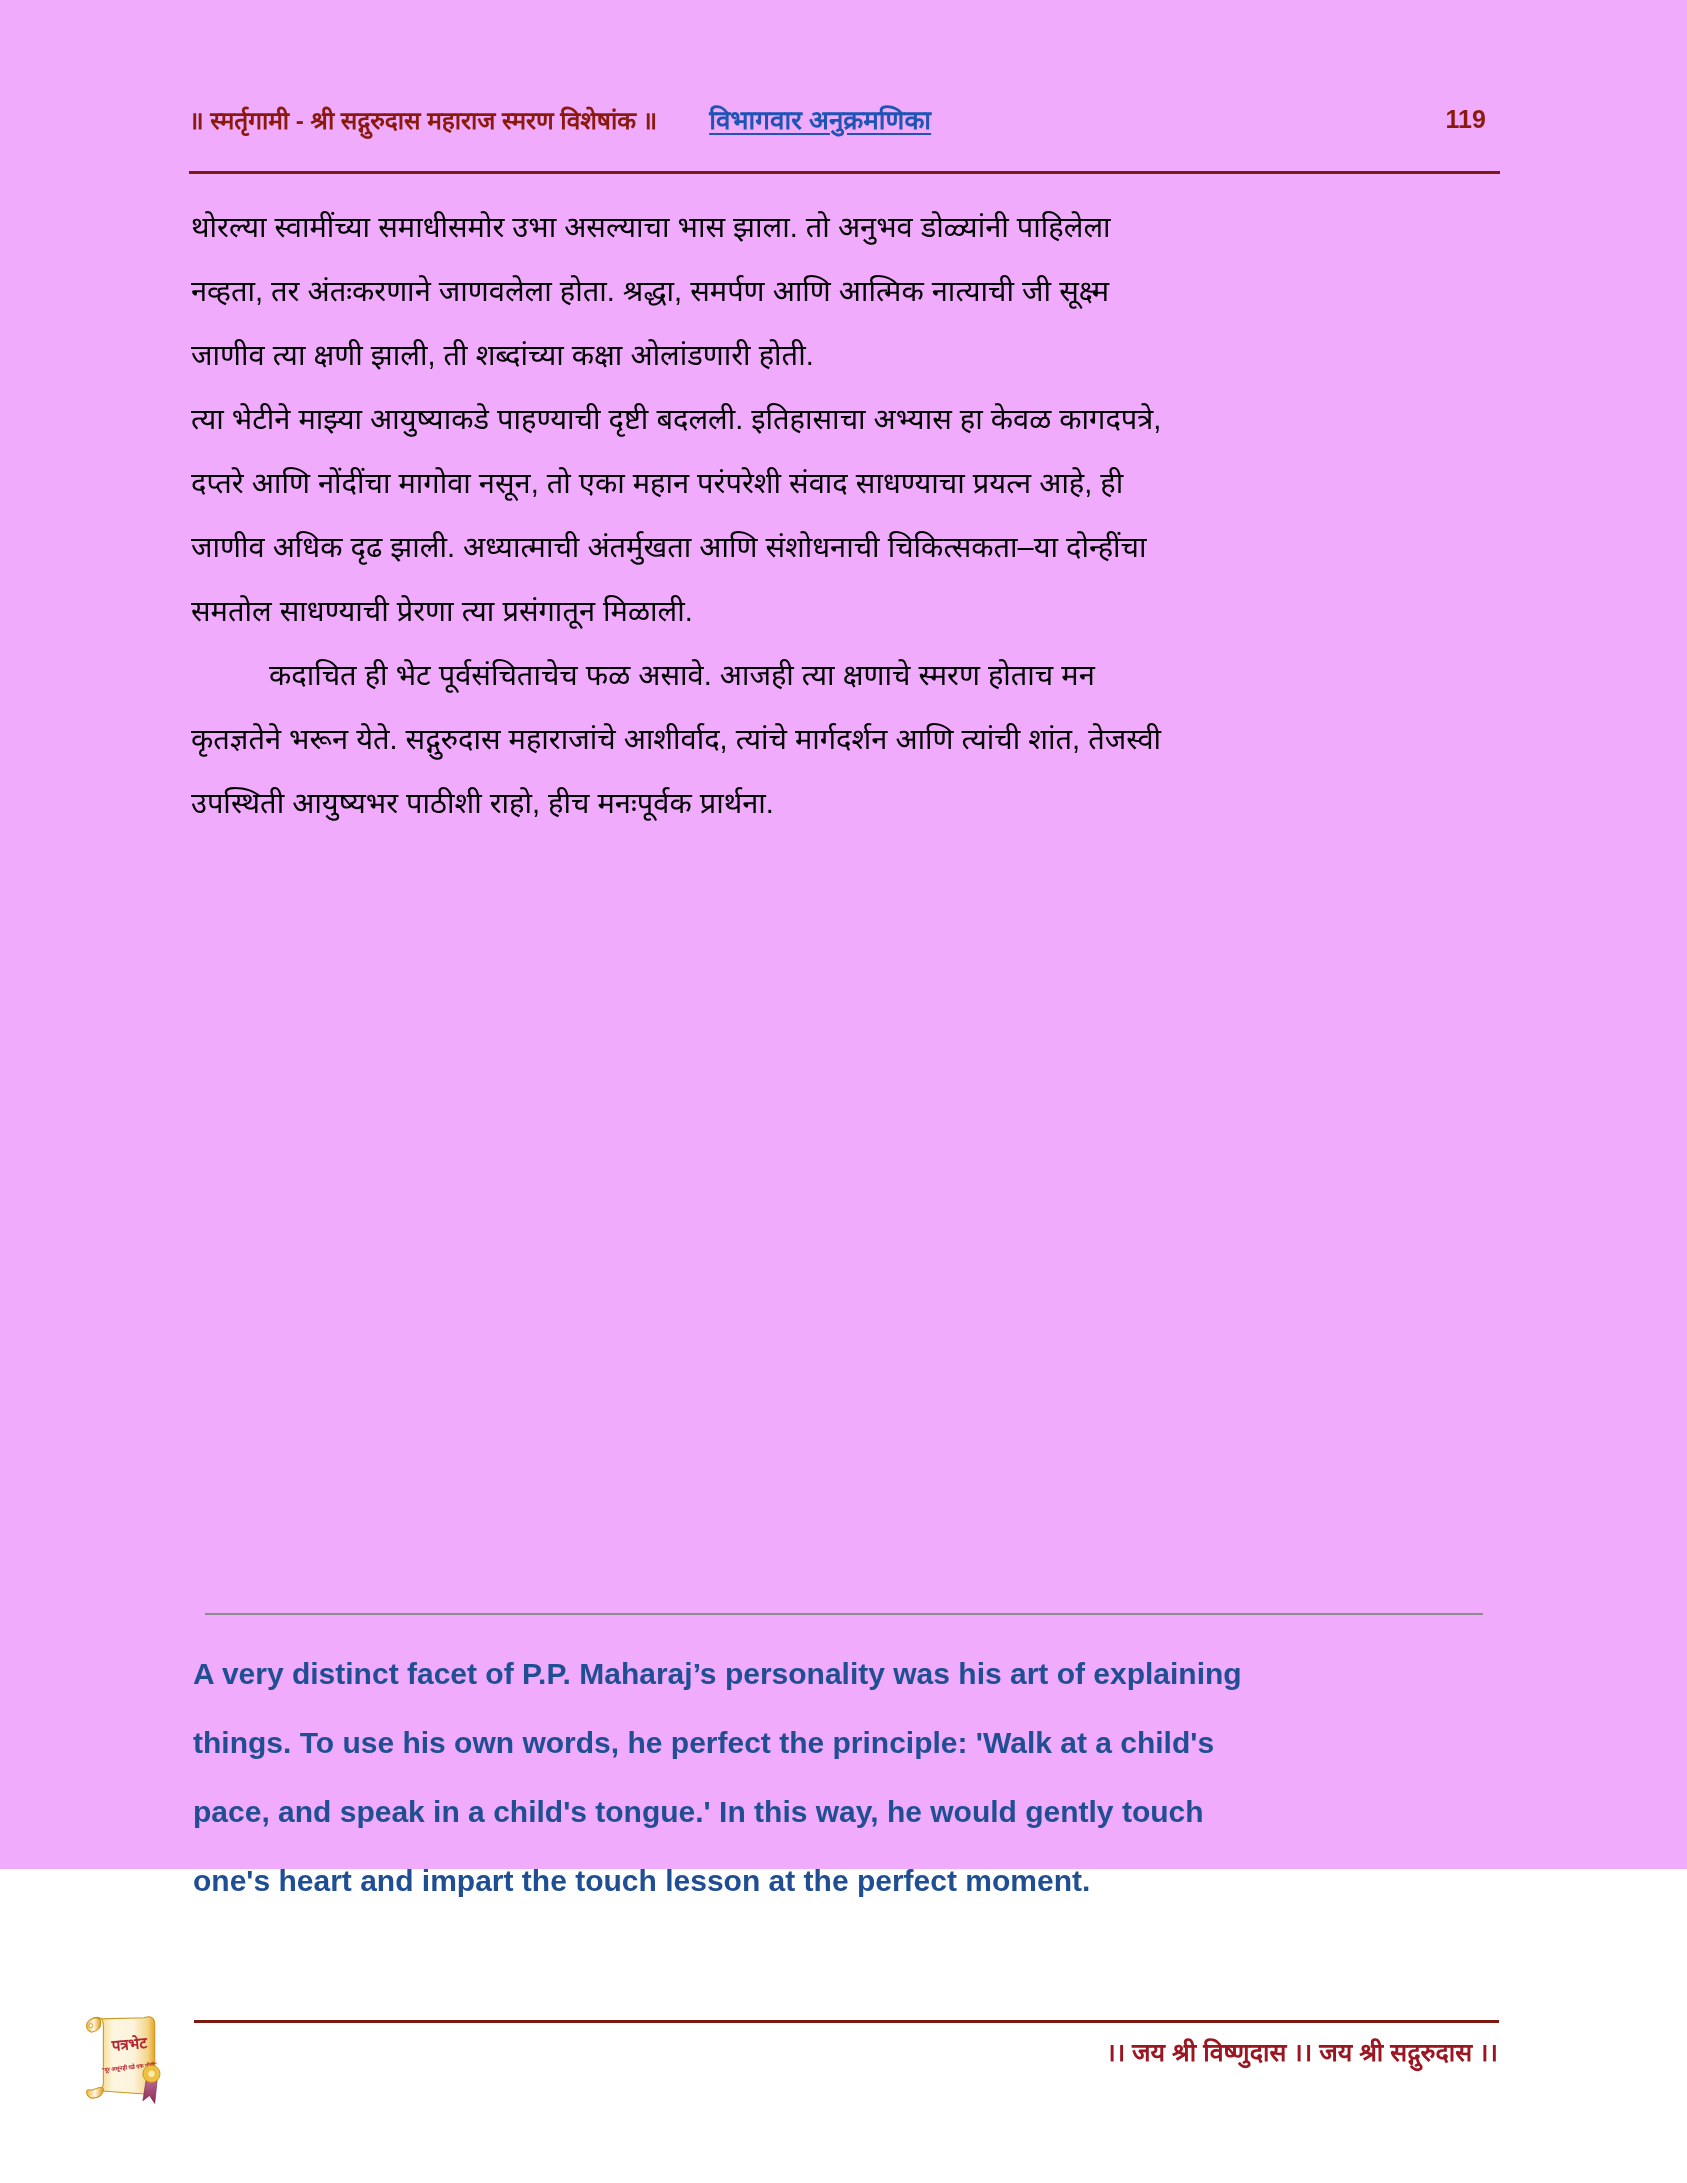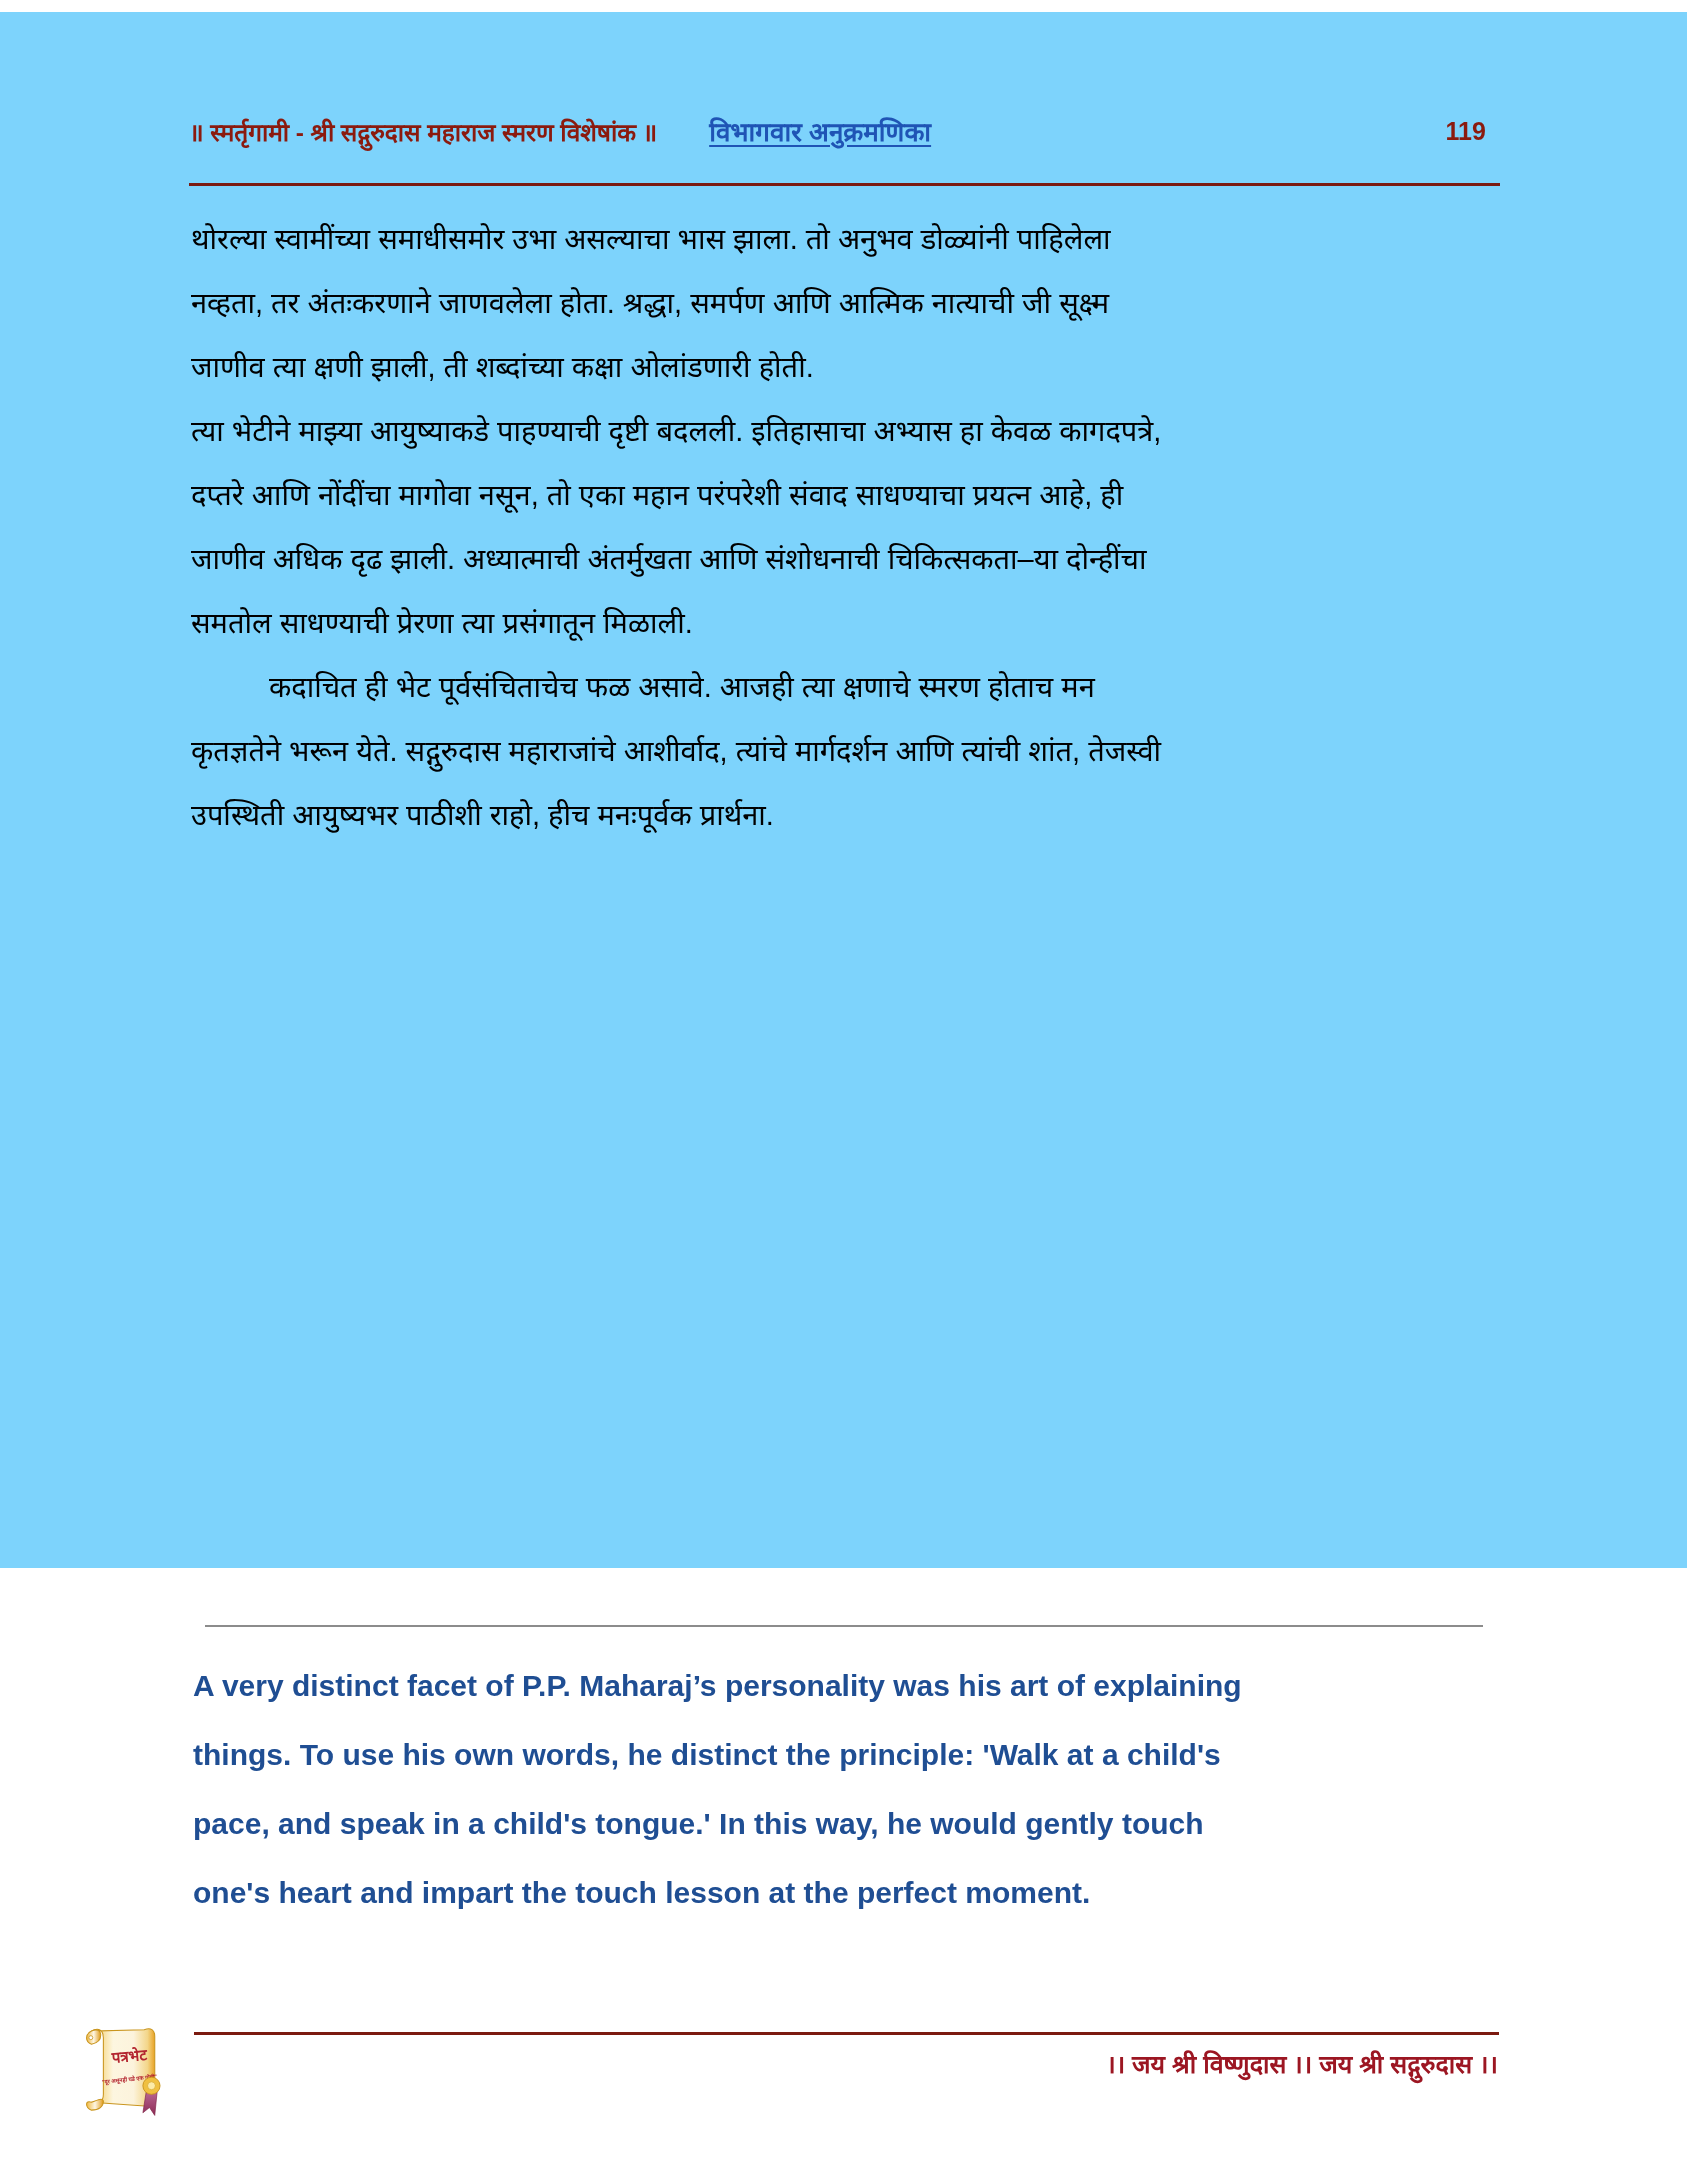--- a/index.html
+++ b/index.html
@@ -10,24 +10,24 @@
   body {
     width: 1687px;
     height: 2183px;
     font-family: "Liberation Sans", sans-serif;
     position: relative;
     overflow: hidden;
   }
 
   .page {
     position: absolute;
-    left: 0; top: 12px;
+    left: 0; top: 0;
     width: 1687px;
-    height: 1556px;
-    background: #7dd3fc;
+    height: 1869px;
+    background: #f0abfc;
   }
 
   
   .header {
     position: absolute;
     left: 189px;
     top: 98px;
     width: 1310px;
     height: 42px;
     display: flex;
@@ -192,21 +192,21 @@
       <div class="line">कृतज्ञतेने भरून येते. सद्गुरुदास महाराजांचे आशीर्वाद, त्यांचे मार्गदर्शन आणि त्यांची शांत, तेजस्वी</div>
       <div class="line">उपस्थिती आयुष्यभर पाठीशी राहो, हीच मनःपूर्वक प्रार्थना.</div>
     </div>
 
   </div>
 
   <div class="rule-mid"></div>
 
   <div class="english-block">
     <div class="eng-line">A very distinct facet of P.P. Maharaj’s personality was his art of explaining</div>
-    <div class="eng-line">things. To use his own words, he distinct the principle: 'Walk at a child's</div>
+    <div class="eng-line">things. To use his own words, he perfect the principle: 'Walk at a child's</div>
     <div class="eng-line">pace, and speak in a child's tongue.' In this way, he would gently touch</div>
     <div class="eng-line">one's heart and impart the touch lesson at the perfect moment.</div>
   </div>
 
   <div class="rule-bottom"></div>
   <div class="footer-mantra">।। जय श्री विष्णुदास ।। जय श्री सद्गुरुदास ।।</div>
 
   <div class="logo">
     <svg width="93" height="112" viewBox="0 0 140 170" xmlns="http://www.w3.org/2000/svg">
       <defs>

